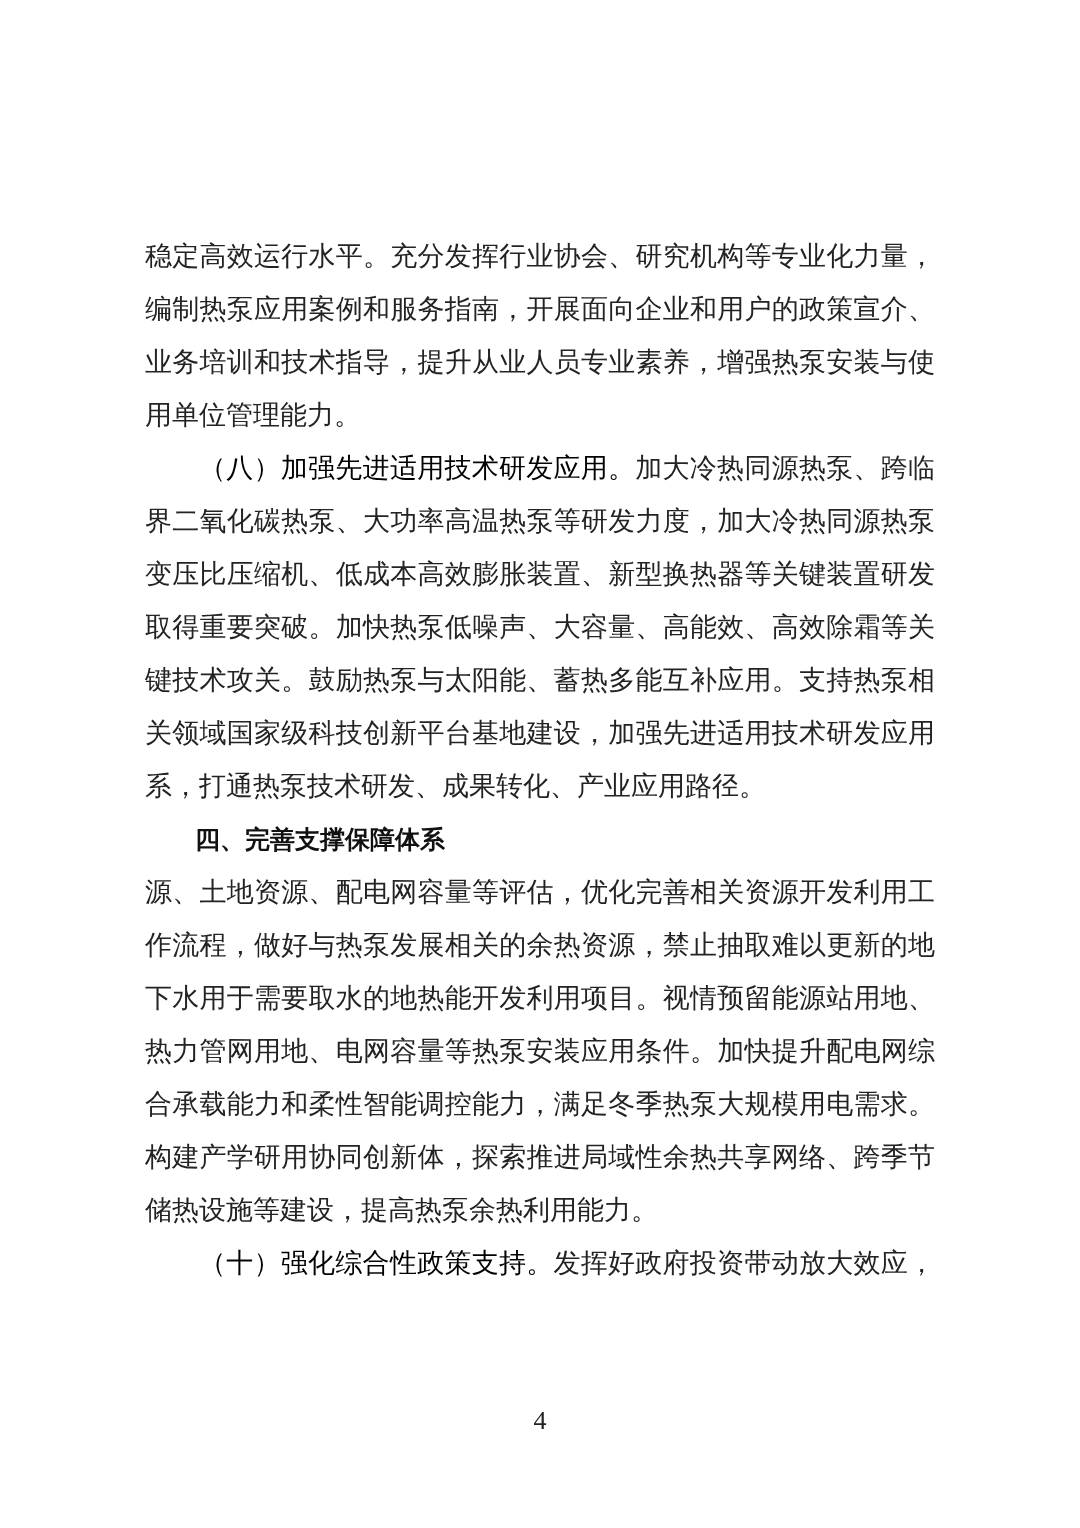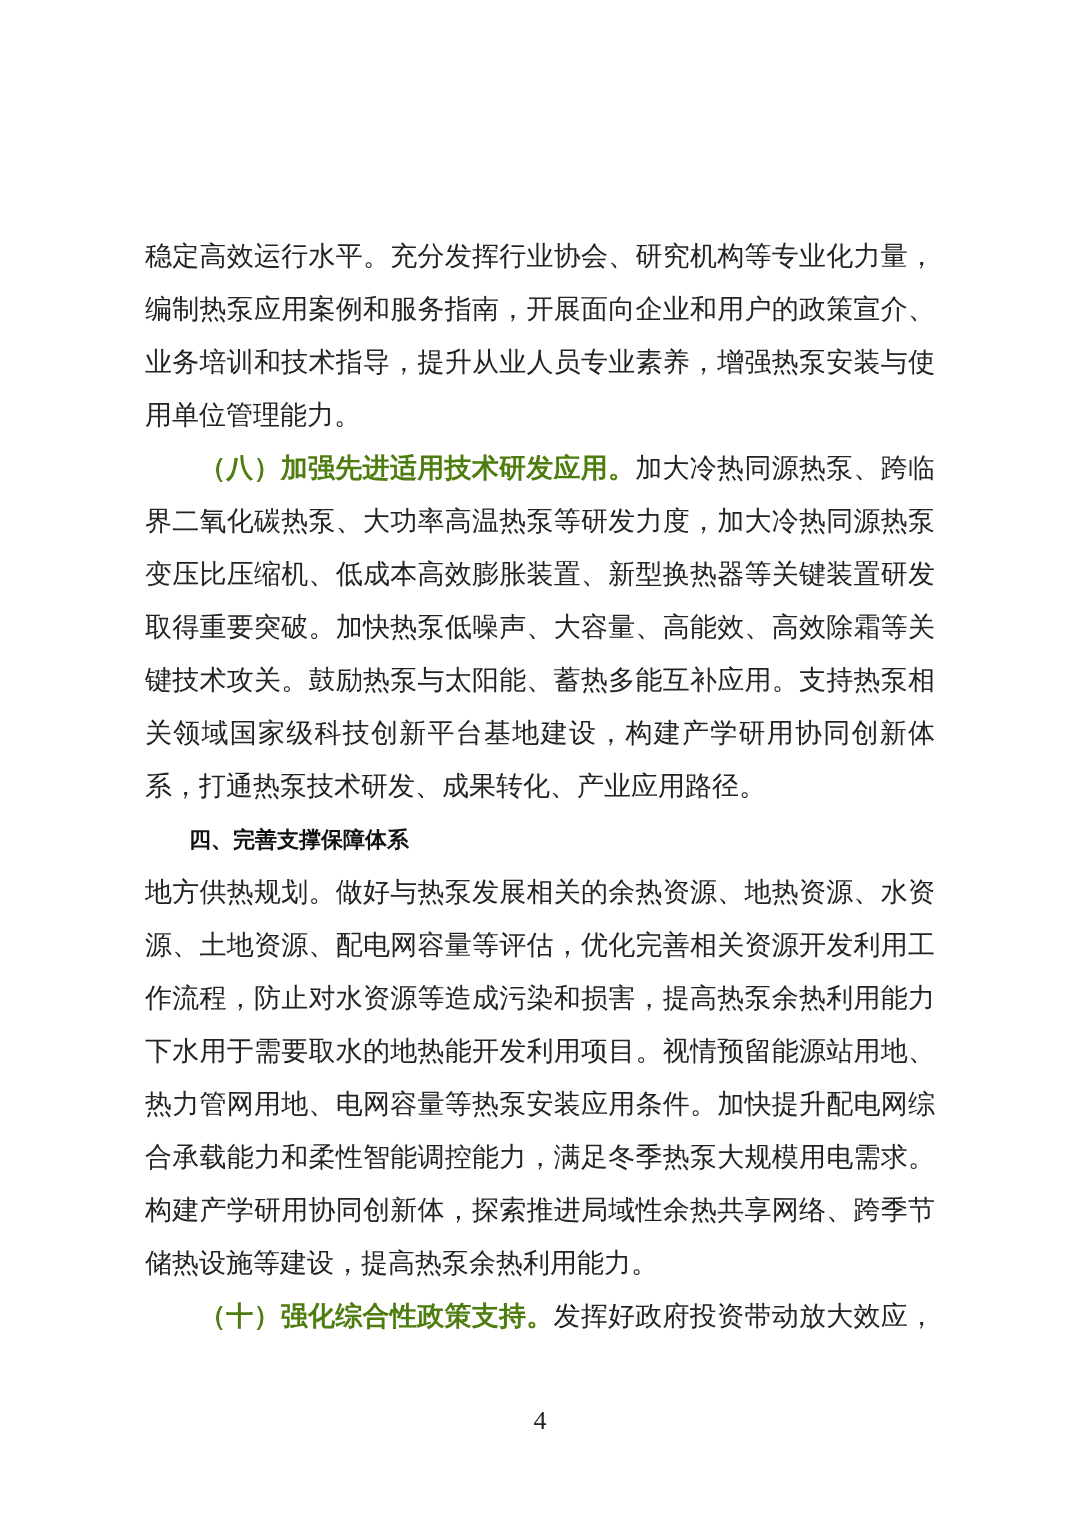--- a/index.html
+++ b/index.html
@@ -33,27 +33,27 @@
     overflow: hidden;
     white-space: normal;
   }
   .line.indent {
     text-indent: 2em;
   }
   .line.par-end {
     text-align-last: left;
   }
   .line .lead {
-    font-weight: bold;
-    color: #4d7c0f;
+    font-weight: normal;
+    color: #000000;
   }
   .line.heading {
     font-family: "Liberation Sans", "DejaVu Sans", sans-serif;
     font-weight: bold;
-    font-size: 22px;
+    font-size: 25px;
     color: #111111;
     text-align-last: left;
   }
   .page-number {
     position: absolute;
     top: 1366px;
     left: 0;
     width: 100%;
     text-align: center;
     font-size: 26px;
@@ -68,26 +68,25 @@
   <div class="text-block">
       <div class="line">稳定高效运行水平。充分发挥行业协会、研究机构等专业化力量，</div>
       <div class="line">编制热泵应用案例和服务指南，开展面向企业和用户的政策宣介、</div>
       <div class="line">业务培训和技术指导，提升从业人员专业素养，增强热泵安装与使</div>
       <div class="line par-end">用单位管理能力。</div>
       <div class="line indent"><span class="lead">（八）加强先进适用技术研发应用。</span><span>加大冷热同源热泵、跨临</span></div>
       <div class="line">界二氧化碳热泵、大功率高温热泵等研发力度，加大冷热同源热泵</div>
       <div class="line">变压比压缩机、低成本高效膨胀装置、新型换热器等关键装置研发</div>
       <div class="line">取得重要突破。加快热泵低噪声、大容量、高能效、高效除霜等关</div>
       <div class="line">键技术攻关。鼓励热泵与太阳能、蓄热多能互补应用。支持热泵相</div>
-      <div class="line">关领域国家级科技创新平台基地建设，构建产学研用协同创新体</div>
+      <div class="line">关领域国家级科技创新平台基地建设，加强先进适用技术研发应用</div>
       <div class="line par-end">系，打通热泵技术研发、成果转化、产业应用路径。</div>
       <div class="line indent par-end heading">四、完善支撑保障体系</div>
-      <div class="line">地方供热规划。做好与热泵发展相关的余热资源、地热资源、水资</div>
       <div class="line">源、土地资源、配电网容量等评估，优化完善相关资源开发利用工</div>
-      <div class="line">作流程，防止对水资源等造成污染和损害，提高热泵余热利用能力</div>
+      <div class="line">作流程，做好与热泵发展相关的余热资源，禁止抽取难以更新的地</div>
       <div class="line">下水用于需要取水的地热能开发利用项目。视情预留能源站用地、</div>
       <div class="line">热力管网用地、电网容量等热泵安装应用条件。加快提升配电网综</div>
       <div class="line">合承载能力和柔性智能调控能力，满足冬季热泵大规模用电需求。</div>
       <div class="line">构建产学研用协同创新体，探索推进局域性余热共享网络、跨季节</div>
       <div class="line par-end">储热设施等建设，提高热泵余热利用能力。</div>
       <div class="line indent"><span class="lead">（十）强化综合性政策支持。</span><span>发挥好政府投资带动放大效应，</span></div>
     </div>
   <div class="page-number">4</div>
 </div>
 

